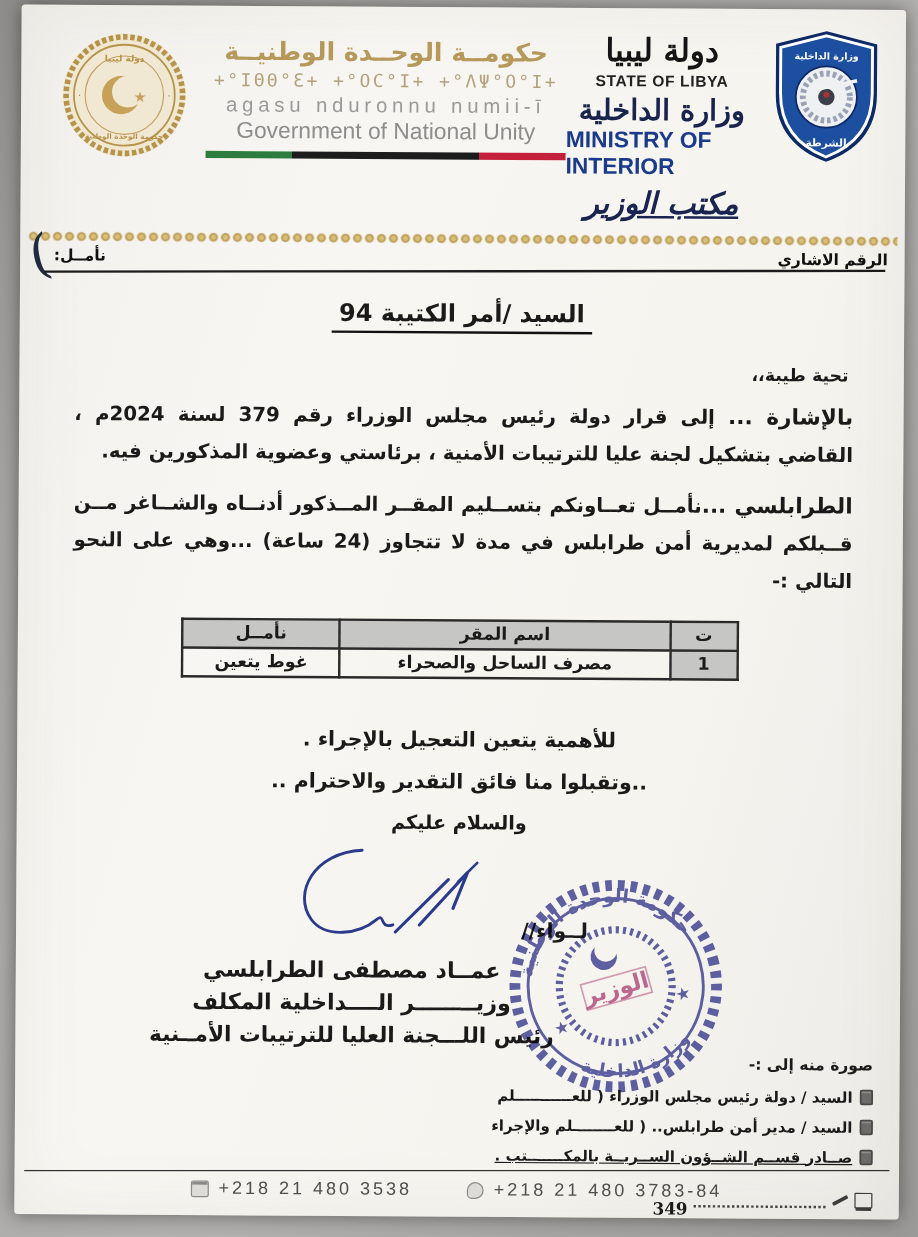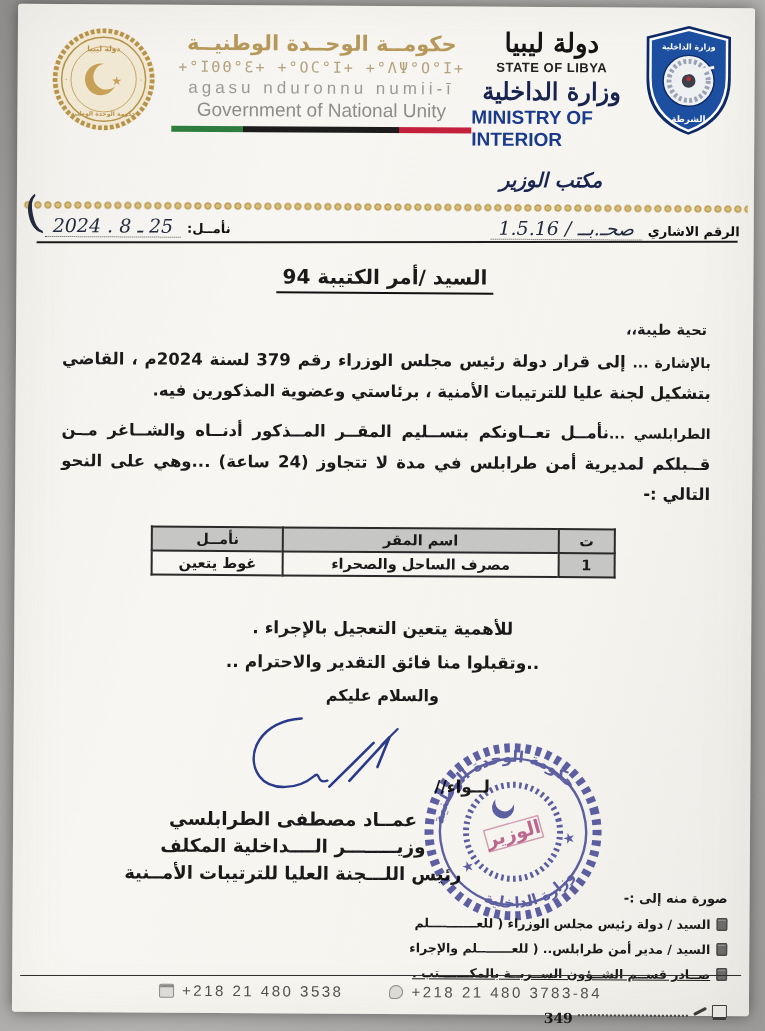--- a/index.html
+++ b/index.html
@@ -26,39 +26,39 @@
   .gnu-lat{font-size:17px;color:#9a9a98;letter-spacing:4px;margin-top:2px;font-family:"Liberation Sans",sans-serif;}
   .gnu-en{font-size:19px;color:#8d8d8b;margin-top:1px;font-family:"Liberation Sans",sans-serif;}
   .tricolor{height:6px;width:100%;margin-top:5px;
     background:linear-gradient(90deg,#2e7d3e 0 24%,#1c1c1c 24% 76%,#c5203b 76% 100%);}
   .ministry{display:flex;gap:8px;align-items:flex-start;}
   .min-text{display:flex;flex-direction:column;align-items:center;width:160px;margin-top:6px;}
   .min-ar-state{font-size:26px;font-weight:bold;font-family:"DejaVu Serif",serif;color:#141414;line-height:1.1;}
   .min-en-state{font-size:13px;font-weight:bold;color:#222;font-family:"Liberation Sans",sans-serif;letter-spacing:.5px;margin-top:2px;}
   .min-ar{font-size:24px;font-weight:bold;font-family:"DejaVu Serif",serif;color:#18244e;margin-top:4px;line-height:1.1;}
   .min-en{font-size:19px;font-weight:bold;color:#1a3a8c;font-family:"Liberation Sans",sans-serif;margin-top:2px;}
-  .min-office{font-size:20px;font-weight:bold;font-family:"DejaVu Serif",serif;color:#1a2450;margin-top:17px;font-style:italic;}
+  .min-office{font-size:25px;font-weight:bold;font-family:"DejaVu Serif",serif;color:#1a2450;margin-top:4px;font-style:italic;text-decoration:underline;}
   
   .chain{height:13px;margin:10px 6px 0 6px;
     background-image:radial-gradient(circle at 50% 50%, #d9c079 1.5px, #b6934a 3px, transparent 4.2px);
     background-size:10px 12px;background-repeat:repeat-x;background-position:0 center;}
   
   .refline{direction:rtl;display:flex;justify-content:space-between;align-items:flex-end;padding:2px 14px 0 28px;}
   .ref-group{display:flex;align-items:baseline;gap:6px;}
   .lbl{font-size:13px;font-weight:bold;color:#111;}
   .hand{font-family:"DejaVu Serif",serif;font-style:italic;color:#222a3e;font-size:19px;letter-spacing:2px;border-bottom:1px dotted #555;padding:0 8px;}
   .ref-underline{border-bottom:2.2px solid #1c1c1c;margin:2px 16px 0 20px;transform:rotate(-.4deg);}
   .bracket{position:absolute;left:8px;top:183px;font-size:44px;color:#222a3e;transform:rotate(-12deg);font-family:"DejaVu Serif",serif;}
   
   .subject-wrap{text-align:center;margin-top:22px;}
   .subject{direction:rtl;display:inline-block;font-size:20px;font-weight:bold;border-bottom:2.4px solid #111;padding:0 6px 3px;}
   
   .greeting{direction:rtl;text-align:right;margin:26px 46px 0 0;font-size:14.5px;font-weight:bold;}
   .para{direction:rtl;text-align:justify;margin:10px 42px 0 46px;font-size:16.5px;font-weight:bold;line-height:1.85;}
-  .para .lead{font-size:14px;}
+  .para .lead{font-size:18px;}
   
   table.sites{direction:rtl;border-collapse:collapse;margin:18px auto 0;width:63%;font-size:14.5px;font-weight:bold;}
   table.sites th,table.sites td{border:2px solid #2a2a2a;padding:3px 6px;text-align:center;}
   table.sites th{background:#c6c6c4;}
   td.idx{background:#c6c6c4;width:42px;}
   th.col-t{width:42px;background:#bdbdbb;}
   
   .closing{direction:rtl;text-align:center;margin-top:34px;font-weight:bold;font-size:17px;line-height:2.05;}
   .closing .l3{font-size:16px;}
   
@@ -141,25 +141,23 @@
       </svg>
     </div>
   </div>
 
   <div class="chain"></div>
 
   <div class="bracket">(</div>
   <div class="refline">
     <div class="ref-group">
       <span class="lbl">الرقم الاشاري</span>
-      <span class="hand">صحـ.بــ / 1.5.16</span>
     </div>
     <div class="ref-group">
       <span class="lbl">نأمــل:</span>
-      <span class="hand">25 ـ 8 . 2024</span>
     </div>
   </div>
   <div class="ref-underline"></div>
 
   <div class="subject-wrap">
     <div class="subject">السيد /أمر الكتيبة 94</div>
   </div>
 
   <div class="greeting">تحية طيبة،،</div>
 

